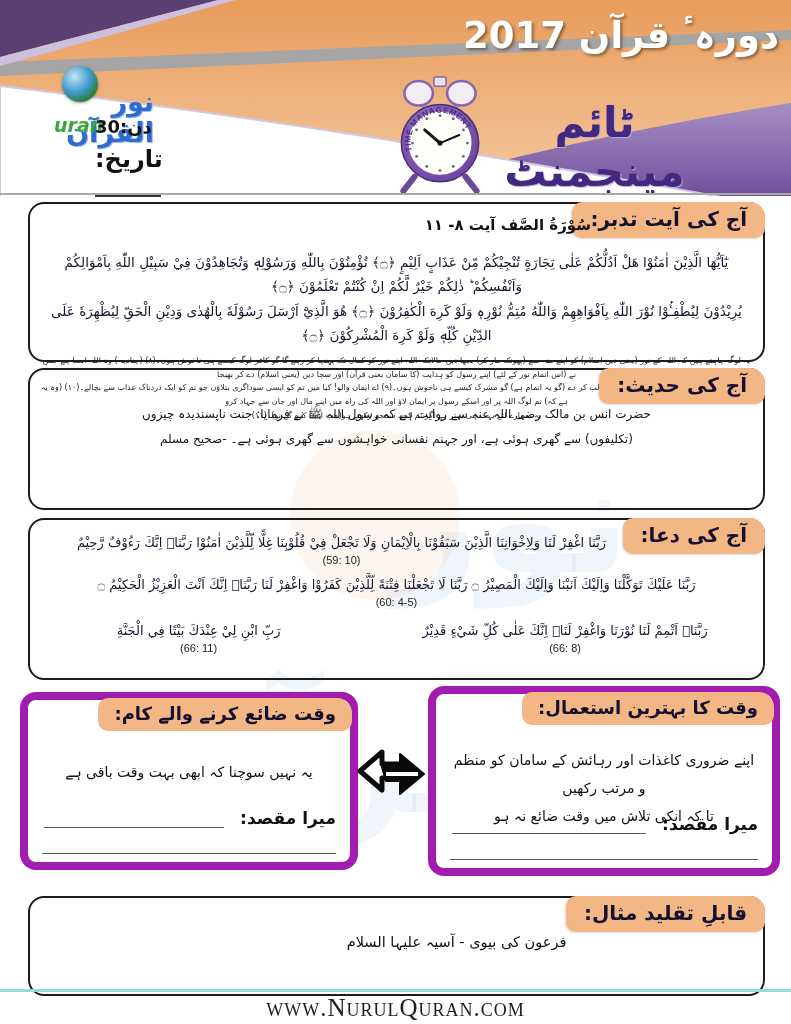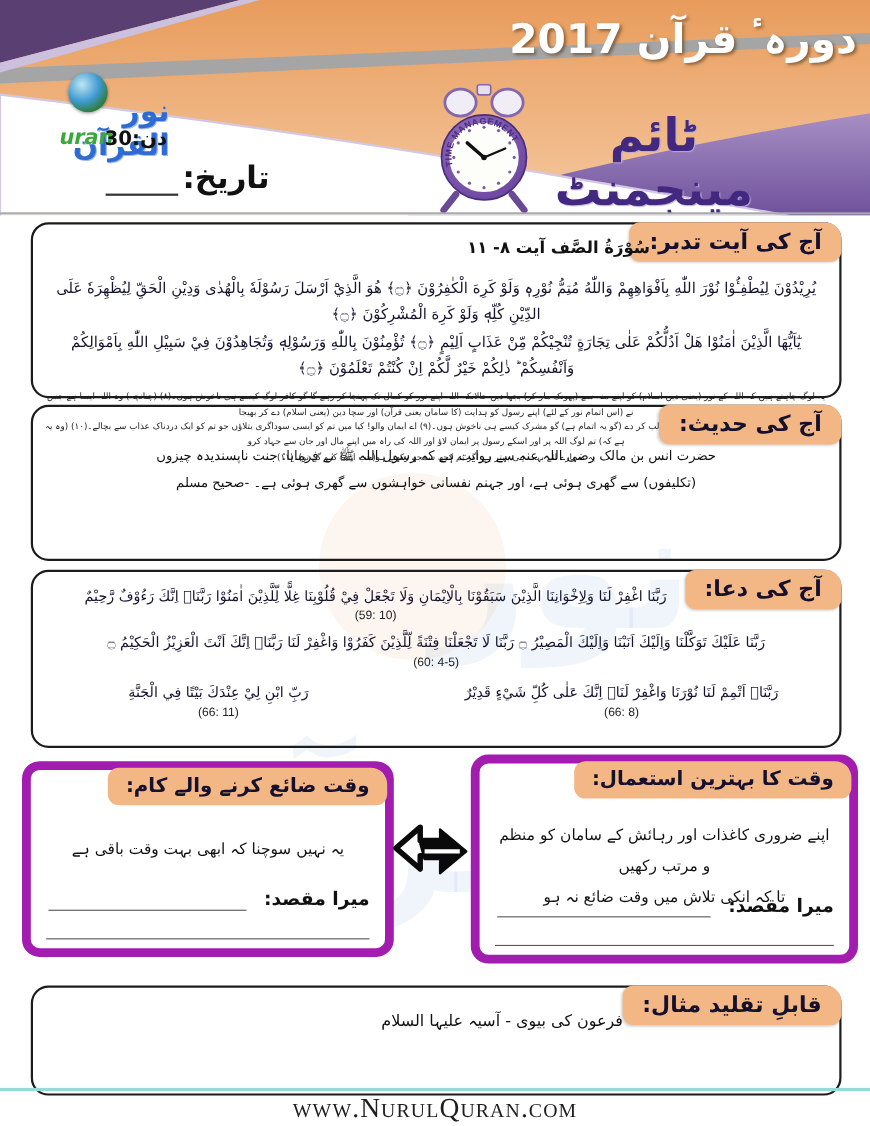--- a/index.html
+++ b/index.html
@@ -13,21 +13,21 @@
            color:#fff; text-shadow:2px 2px 3px rgba(90,60,30,.65); letter-spacing:1px; }
   .logo { position:absolute; top:66px; left:24px; width:130px; height:80px; }
   .logo .globe { position:absolute; top:0; left:38px; width:36px; height:36px; border-radius:50%;
                  background:radial-gradient(circle at 35% 30%, #bfe6f5 0%, #3f9ad1 45%, #2f7d3a 75%, #1d5a2a 100%);
                  box-shadow:0 1px 3px rgba(0,0,0,.4); }
   .logo .urdu { position:absolute; top:20px; left:0; font-size:27px; font-weight:bold; color:#2e6cd4;
                 text-shadow:1px 1px 0 #9db9e8; direction:rtl; }
   .logo .latin { position:absolute; top:48px; left:30px; font-size:19px; font-weight:bold; color:#3aa83a; font-style:italic; }
   .daydate { position:absolute; top:116px; left:95px; width:150px; direction:rtl; text-align:left; }
   .day-row { font-size:18px; font-weight:bold; color:#111; }
-  .date-row { margin-top:8px; font-size:28px; font-weight:bold; color:#111; display:flex; align-items:flex-end; gap:4px; }
+  .date-row { margin-top:8px; font-size:24px; font-weight:bold; color:#111; display:flex; flex-direction:column; align-items:flex-end; gap:4px; }
   .date-line { display:inline-block; width:66px; border-bottom:2px solid #333; height:20px; }
   .clock { position:absolute; top:76px; left:388px; }
   .clock-caption { position:absolute; top:98px; left:482px; width:225px; direction:rtl; text-align:center;
                    font-size:42px; font-weight:bold; color:#42287f; text-shadow:1px 1px 1px #b9a9d6; }
   .header-rule { position:absolute; top:193px; left:0; width:791px; height:2px; background:#a9a9a9; }
 
   
   .watermark { position:absolute; top:400px; left:170px; width:460px; height:300px; pointer-events:none; }
   .watermark .wm-text { font-size:150px; font-weight:bold; color:rgba(110,150,215,0.10); direction:rtl; line-height:1.6; }
   .watermark .wm-blob { position:absolute; top:30px; left:120px; width:170px; height:170px; border-radius:50%;
@@ -72,21 +72,21 @@
   .br-content { margin-top:52px; }
   .goal-row { position:absolute; bottom:34px; left:16px; right:14px; display:flex; flex-direction:row;
               align-items:flex-end; gap:16px; font-size:17px; font-weight:bold; color:#111; direction:rtl; }
   .goal-line { flex:1; border-bottom:1.5px solid #555; height:18px; }
   .bottom-line { position:absolute; bottom:8px; left:14px; right:14px; border-bottom:1.5px solid #555; height:1px; }
 
   .swap-arrow { position:absolute; top:740px; left:356px; }
 
   
   .sec-example { top:896px; height:100px; }
-  .example-content { margin-top:22px; text-align:center; padding-left:120px; font-size:14.5px; color:#111; }
+  .example-content { margin-top:36px; text-align:center; padding-left:120px; font-size:14.5px; color:#111; }
 
   
   .footer-line { position:absolute; top:989px; left:0; width:791px; height:3px; background:#97d9d6; }
   .footer-text { position:absolute; top:994px; left:0; width:791px; text-align:center;
                  font-family:"Liberation Serif", serif; font-variant:small-caps; font-size:25px;
                  color:#1d1d1d; letter-spacing:1px; }
 </style>
 </head>
 <body>
 
@@ -171,22 +171,22 @@
 
   <div class="watermark">
     <div class="wm-blob"></div>
     <div class="wm-text">نور القرآن</div>
   </div>
 
   <div class="sec sec-ayat">
     <div class="sec-label">آج کی آیت تدبر:</div>
     <div class="ayat-ref">سُوْرَةُ الصَّف آیت ۸- ۱۱</div>
     <div class="ayat-body">
+      <div class="arabic-line">يٰٓاَيُّهَا الَّذِيْنَ اٰمَنُوْا هَلْ اَدُلُّكُمْ عَلٰى تِجَارَةٍ تُنْجِيْكُمْ مِّنْ عَذَابٍ اَلِيْمٍ ﴿۝﴾ تُؤْمِنُوْنَ بِاللّٰهِ وَرَسُوْلِهٖ وَتُجَاهِدُوْنَ فِيْ سَبِيْلِ اللّٰهِ بِاَمْوَالِكُمْ وَاَنْفُسِكُمْ ؕ ذٰلِكُمْ خَيْرٌ لَّكُمْ اِنْ كُنْتُمْ تَعْلَمُوْنَ ﴿۝﴾</div>
       <div class="arabic-line">يُرِيْدُوْنَ لِيُطْفِـُٔوْا نُوْرَ اللّٰهِ بِاَفْوَاهِهِمْ وَاللّٰهُ مُتِمُّ نُوْرِهٖ وَلَوْ كَرِهَ الْكٰفِرُوْنَ ﴿۝﴾ هُوَ الَّذِيْٓ اَرْسَلَ رَسُوْلَهٗ بِالْهُدٰى وَدِيْنِ الْحَقِّ لِيُظْهِرَهٗ عَلَى الدِّيْنِ كُلِّهٖ وَلَوْ كَرِهَ الْمُشْرِكُوْنَ ﴿۝﴾</div>
-      <div class="arabic-line">يٰٓاَيُّهَا الَّذِيْنَ اٰمَنُوْا هَلْ اَدُلُّكُمْ عَلٰى تِجَارَةٍ تُنْجِيْكُمْ مِّنْ عَذَابٍ اَلِيْمٍ ﴿۝﴾ تُؤْمِنُوْنَ بِاللّٰهِ وَرَسُوْلِهٖ وَتُجَاهِدُوْنَ فِيْ سَبِيْلِ اللّٰهِ بِاَمْوَالِكُمْ وَاَنْفُسِكُمْ ؕ ذٰلِكُمْ خَيْرٌ لَّكُمْ اِنْ كُنْتُمْ تَعْلَمُوْنَ ﴿۝﴾</div>
       <div class="trans-wrap">
         <div class="trans">یہ لوگ چاہتے ہیں کہ اللہ کے نور (یعنی دین اسلام) کو اپنے منہ سے (پھونک مار کر) بجھا دیں حالانکہ اللہ اپنے نور کو کمال تک پہنچا کر رہے گا گو کافر لوگ کیسے ہی ناخوش ہوں۔(۸) (چنانچہ) وہ اللہ ایسا ہے جس نے (اس اتمام نور کے لئے) اپنے رسول کو ہدایت (کا سامان یعنی قرآن) اور سچا دین (یعنی اسلام) دے کر بھیجا</div>
         <div class="trans">ہے تا کہ اس (دین) کو تمام (دیگر) دینوں پر غالب کر دے (گو یہ اتمام ہے) گو مشرک کیسے ہی ناخوش ہوں۔(۹) اے ایمان والو! کیا میں تم کو ایسی سوداگری بتلاؤں جو تم کو ایک دردناک عذاب سے بچالے۔(۱۰) (وہ یہ ہے کہ) تم لوگ اللہ پر اور اسکے رسول پر ایمان لاؤ اور اللہ کی راہ میں اپنے مال اور جان سے جہاد کرو</div>
         <div class="trans">یہ تمہارے لئے بہت ہی بہتر ہے اگر تم کچھ سمجھ رکھتے ہو(جب ایسا کرو گے تو)۔(۱۱)</div>
       </div>
     </div>
   </div>
 
   <div class="sec sec-hadith">
     <div class="sec-label">آج کی حدیث:</div>

